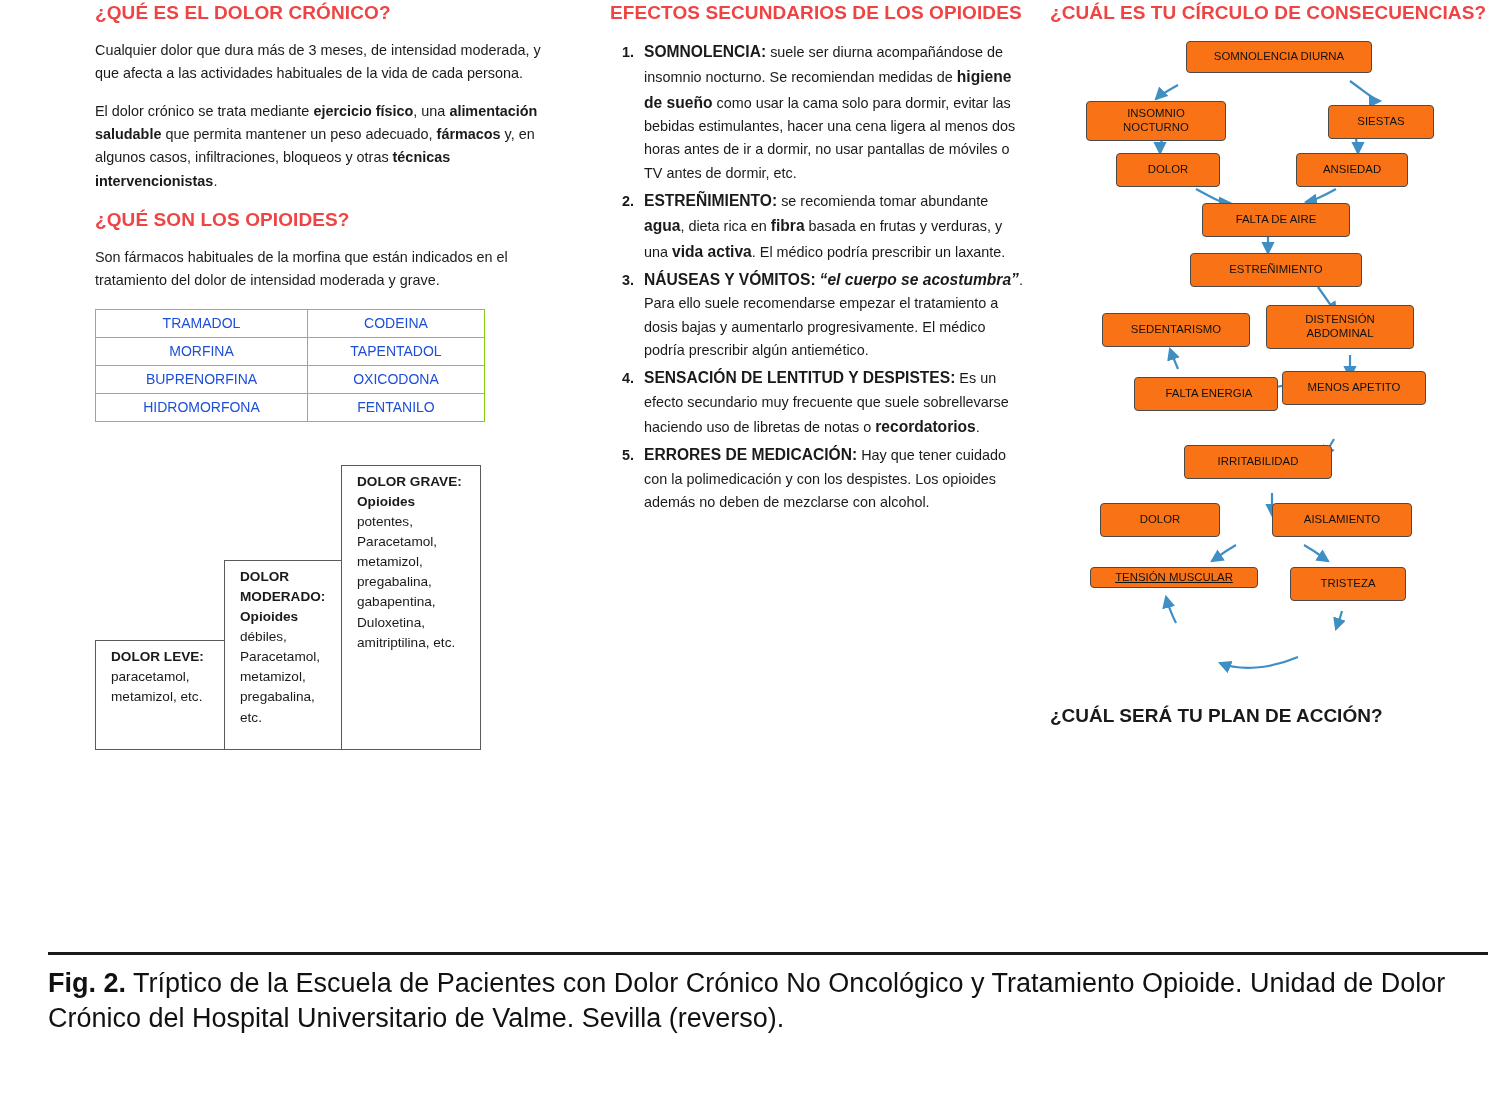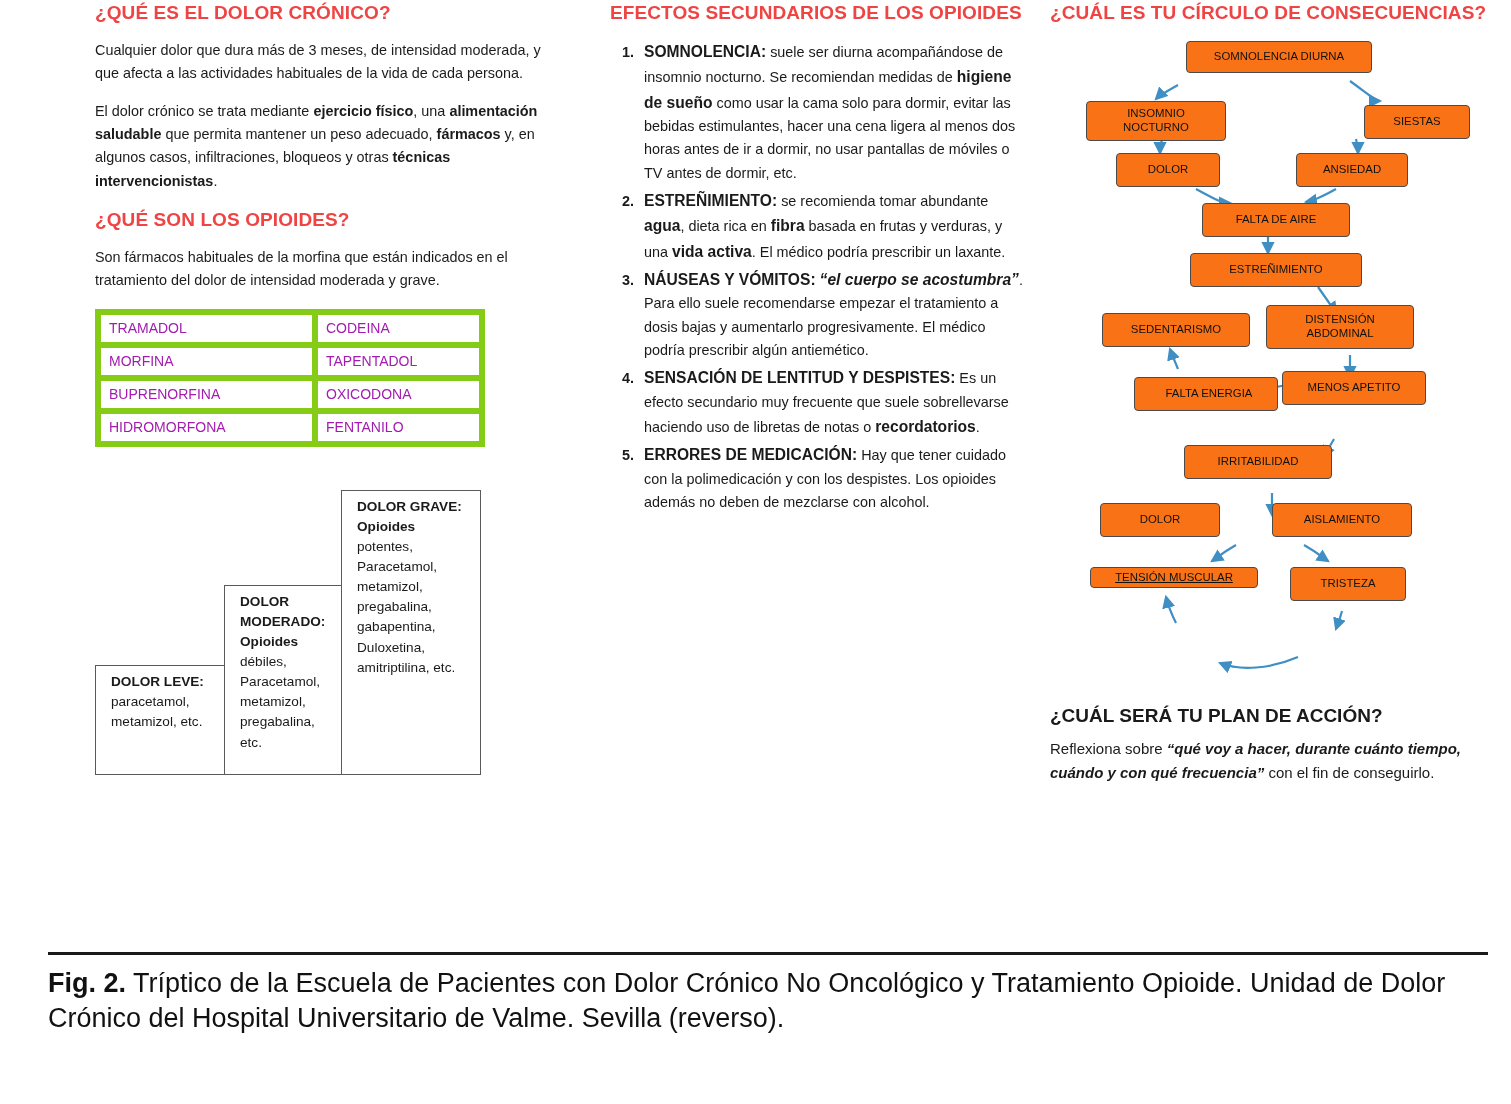--- a/index.html
+++ b/index.html
@@ -32,22 +32,23 @@
   }
   .b{font-weight:bold;}
   .bi{font-weight:bold;font-style:italic;}
 
   
   table.drugs{
     border-collapse:collapse;width:390px;margin-top:16px;
     font-size:14px;
   }
   table.drugs td{
-    border:6px solid #84cc16;padding:3px 8px;height:21px;
-    color:#a21caf;
+    border:1px solid #84cc16;padding:3px 8px;height:21px;
+    color:#1d4ed8;
+    text-align:center;
   }
   table.drugs td.c1{width:195px;}
 
   
   .ladder{position:relative;height:290px;margin-top:38px;}
   .step{
     position:absolute;border:1px solid #5a5a5a;background:#fff;
     font-size:13.6px;line-height:1.48;padding:6px 15px;box-sizing:border-box;
   }
   .step .t{font-weight:bold;}
@@ -201,41 +202,40 @@
             <path d="M292,572 C290,580 288,584 286,590"></path>
             <path d="M126,584 C120,572 118,566 116,558"></path>
             <path d="M248,618 C220,630 190,632 170,624"></path>
           </g>
         </svg>
 
         <div class="node" style="left:136px;top:2px;width:186px;height:32px;">SOMNOLENCIA DIURNA</div>
         <div class="node" style="left:36px;top:62px;width:140px;height:40px;">
             <span>INSOMNIO NOCTURNO</span>
           </div>
-        <div class="node" style="left:278px;top:66px;width:106px;height:34px;margin-left:36px;">SIESTAS</div>
+        <div class="node" style="left:278px;top:66px;width:106px;height:34px;">SIESTAS</div>
         <div class="node" style="left:66px;top:114px;width:104px;height:34px;">DOLOR</div>
         <div class="node" style="left:246px;top:114px;width:112px;height:34px;">ANSIEDAD</div>
         <div class="node" style="left:152px;top:164px;width:148px;height:34px;">FALTA DE AIRE</div>
         <div class="node" style="left:140px;top:214px;width:172px;height:34px;">ESTREÑIMIENTO</div>
         <div class="node" style="left:52px;top:274px;width:148px;height:34px;">SEDENTARISMO</div>
         <div class="node" style="left:216px;top:266px;width:148px;height:44px;">
             <span>DISTENSIÓN ABDOMINAL</span>
           </div>
         <div class="node" style="left:84px;top:338px;width:144px;height:34px;padding-left:12px;">FALTA ENERGIA</div>
         <div class="node" style="left:232px;top:332px;width:144px;height:34px;">MENOS APETITO</div>
         <div class="node" style="left:134px;top:406px;width:148px;height:34px;">IRRITABILIDAD</div>
         <div class="node" style="left:50px;top:464px;width:120px;height:34px;">DOLOR</div>
         <div class="node" style="left:222px;top:464px;width:140px;height:34px;">AISLAMIENTO</div>
         <div class="node" style="left:40px;top:528px;width:168px;height:21px;text-decoration:underline;">TENSIÓN MUSCULAR</div>
         <div class="node" style="left:240px;top:528px;width:116px;height:34px;">TRISTEZA</div>
       </div>
 
       <div class="plan">
         <h2>¿CUÁL SERÁ TU PLAN DE ACCIÓN?</h2>
-        <p><span>Reflexiona sobre </span><span class="bi">“qué voy a hacer, durante cuánto tiempo, cuándo y con qué frecuencia”</span><span> con el fin de conseguirlo.</span></p>
       </div>
     </div>
 
   </div>
 
   <div class="rule"></div>
 
   <div class="caption">
     <span class="figno">Fig. 2.</span><span> Tríptico de la Escuela de Pacientes con Dolor Crónico No Oncológico y Tratamiento Opioide. Unidad de Dolor Crónico del Hospital Universitario de Valme. Sevilla (reverso).</span>
   </div>

